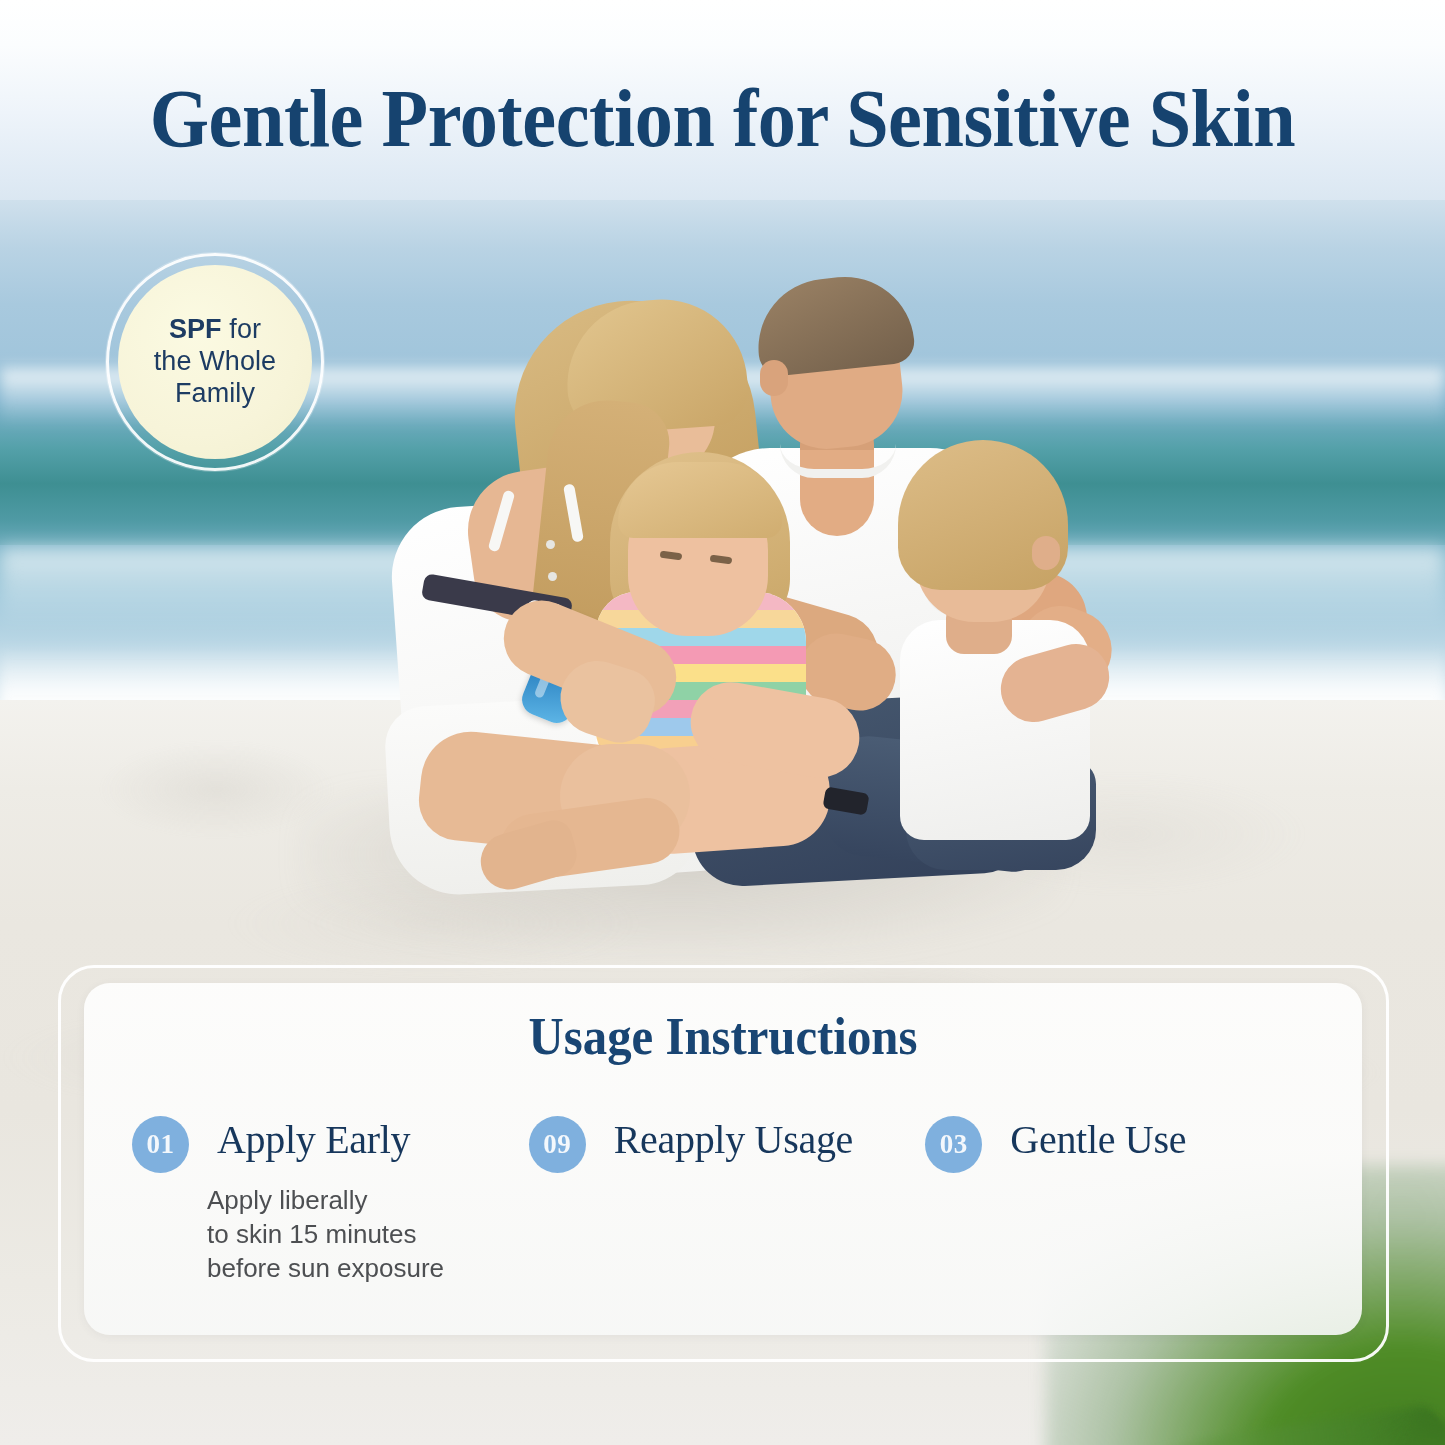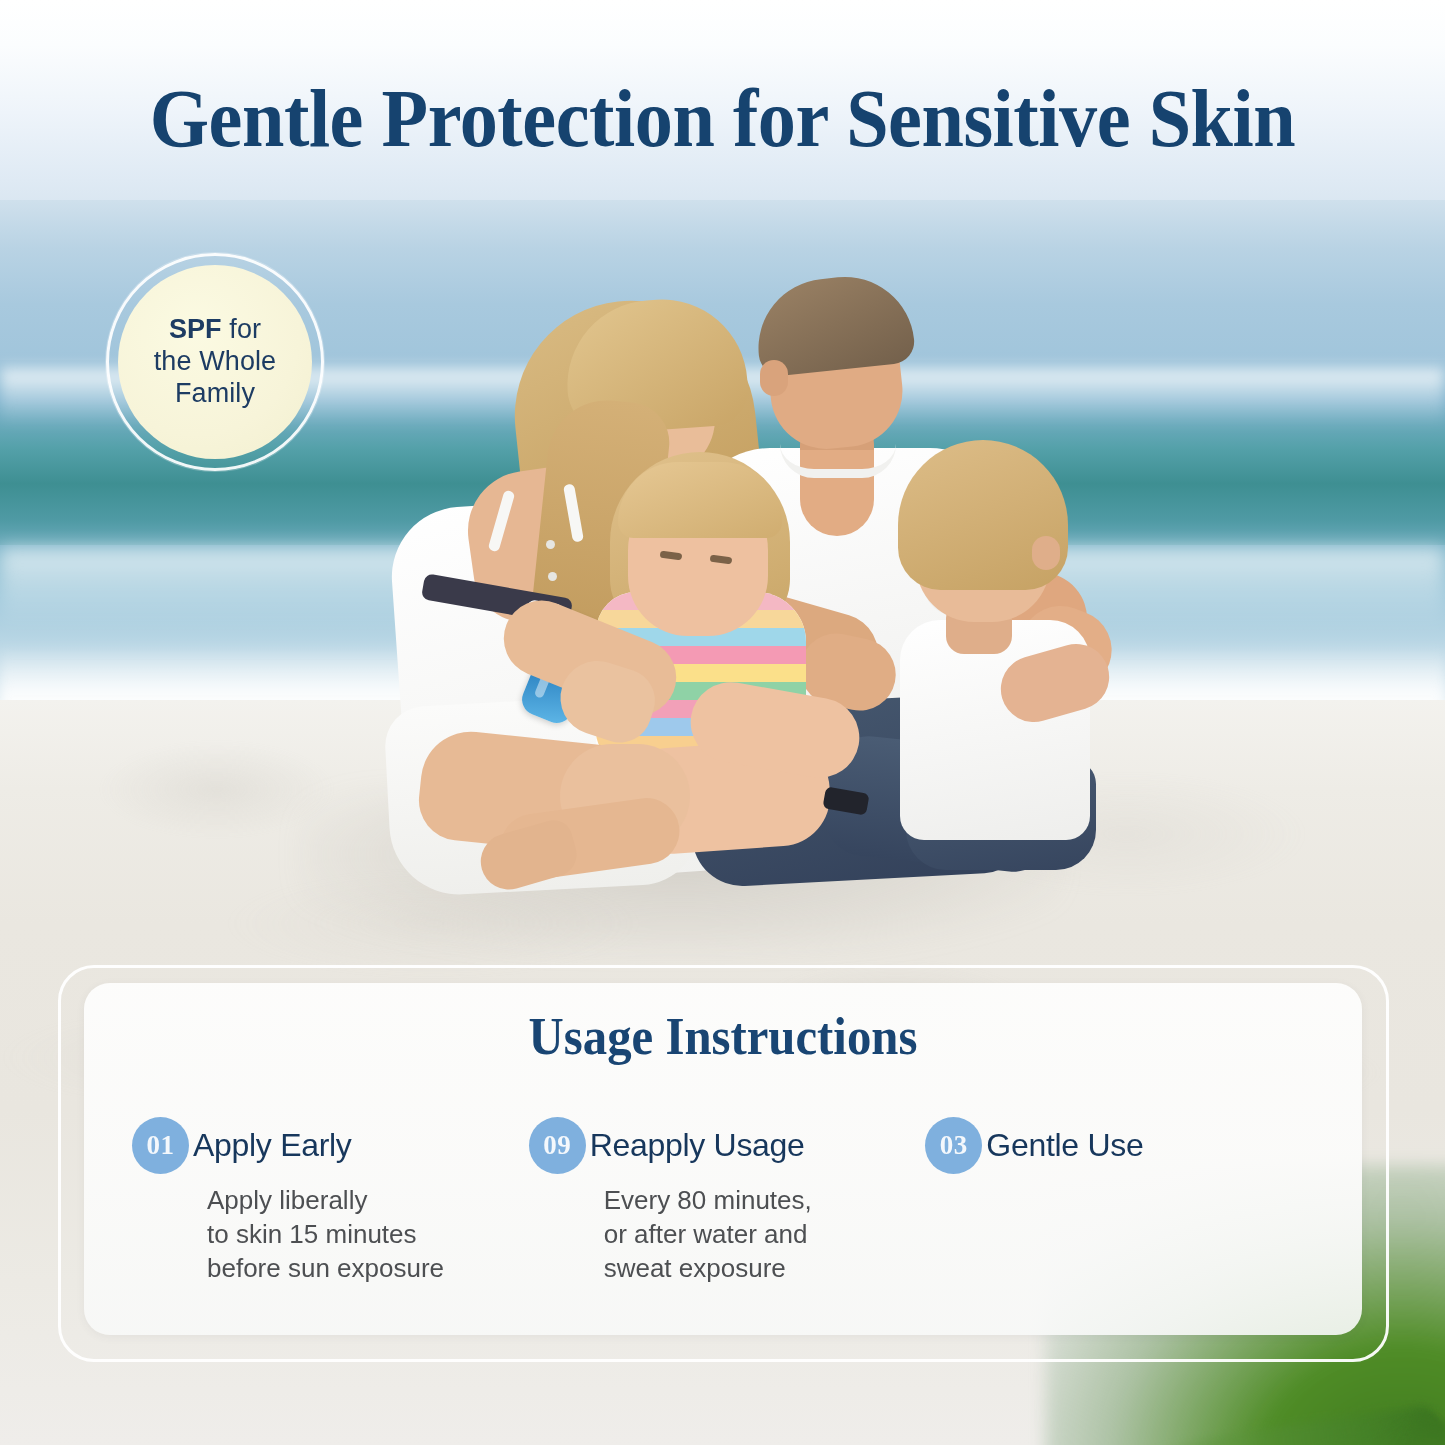--- a/index.html
+++ b/index.html
@@ -251,31 +251,31 @@
     font-family:"Liberation Serif", "DejaVu Serif", serif;
     font-size:53px; font-weight:700; color:#194573;
     transform:scaleX(.92);
     letter-spacing:0;
   }
   #steps {
     position:absolute; left:48px; top:133px; width:1190px;
     display:flex; gap:0;
   }
   .step { width:397px; position:relative; }
-  .step-head { display:flex; align-items:center; gap:4px; height:58px; }
+  .step-head { display:flex; gap:28px; height:58px; }
   .step-num {
     width:57px; height:57px; flex:0 0 57px; border-radius:50%;
     background:#7fb0de;
     display:flex; align-items:center; justify-content:center;
     color:#f4f8fc; font-family:"Liberation Serif","DejaVu Serif",serif;
     font-size:27px; font-weight:700; letter-spacing:.5px;
   }
   .step-title {
-    font-family:Liberation Sans, sans-serif;
-    font-size:32px; font-weight:400; color:#17375c; letter-spacing:-.3px;
+    font-family:Liberation Serif, serif;
+    font-size:40px; font-weight:400; color:#17375c; letter-spacing:-.3px;
     white-space:nowrap;
   }
   .step-body {
     margin-left:75px; margin-top:9px;
     font-family:"Liberation Sans", sans-serif;
     font-size:26px; line-height:1.31; color:#4d4f52; font-weight:400;
     white-space:pre-line;
   }
 
   
@@ -414,23 +414,20 @@
       <div class="step-body">Apply liberally
 to skin 15 minutes
 before sun exposure</div>
     </div>
 
     <div class="step">
       <div class="step-head">
         <div class="step-num">09</div>
         <div class="step-title">Reapply Usage</div>
       </div>
-      <div class="step-body">Every 80 minutes,
-or after water and
-sweat exposure</div>
     </div>
 
     <div class="step">
       <div class="step-head">
         <div class="step-num">03</div>
         <div class="step-title">Gentle Use</div>
       </div>
     </div>
 
   </div>

